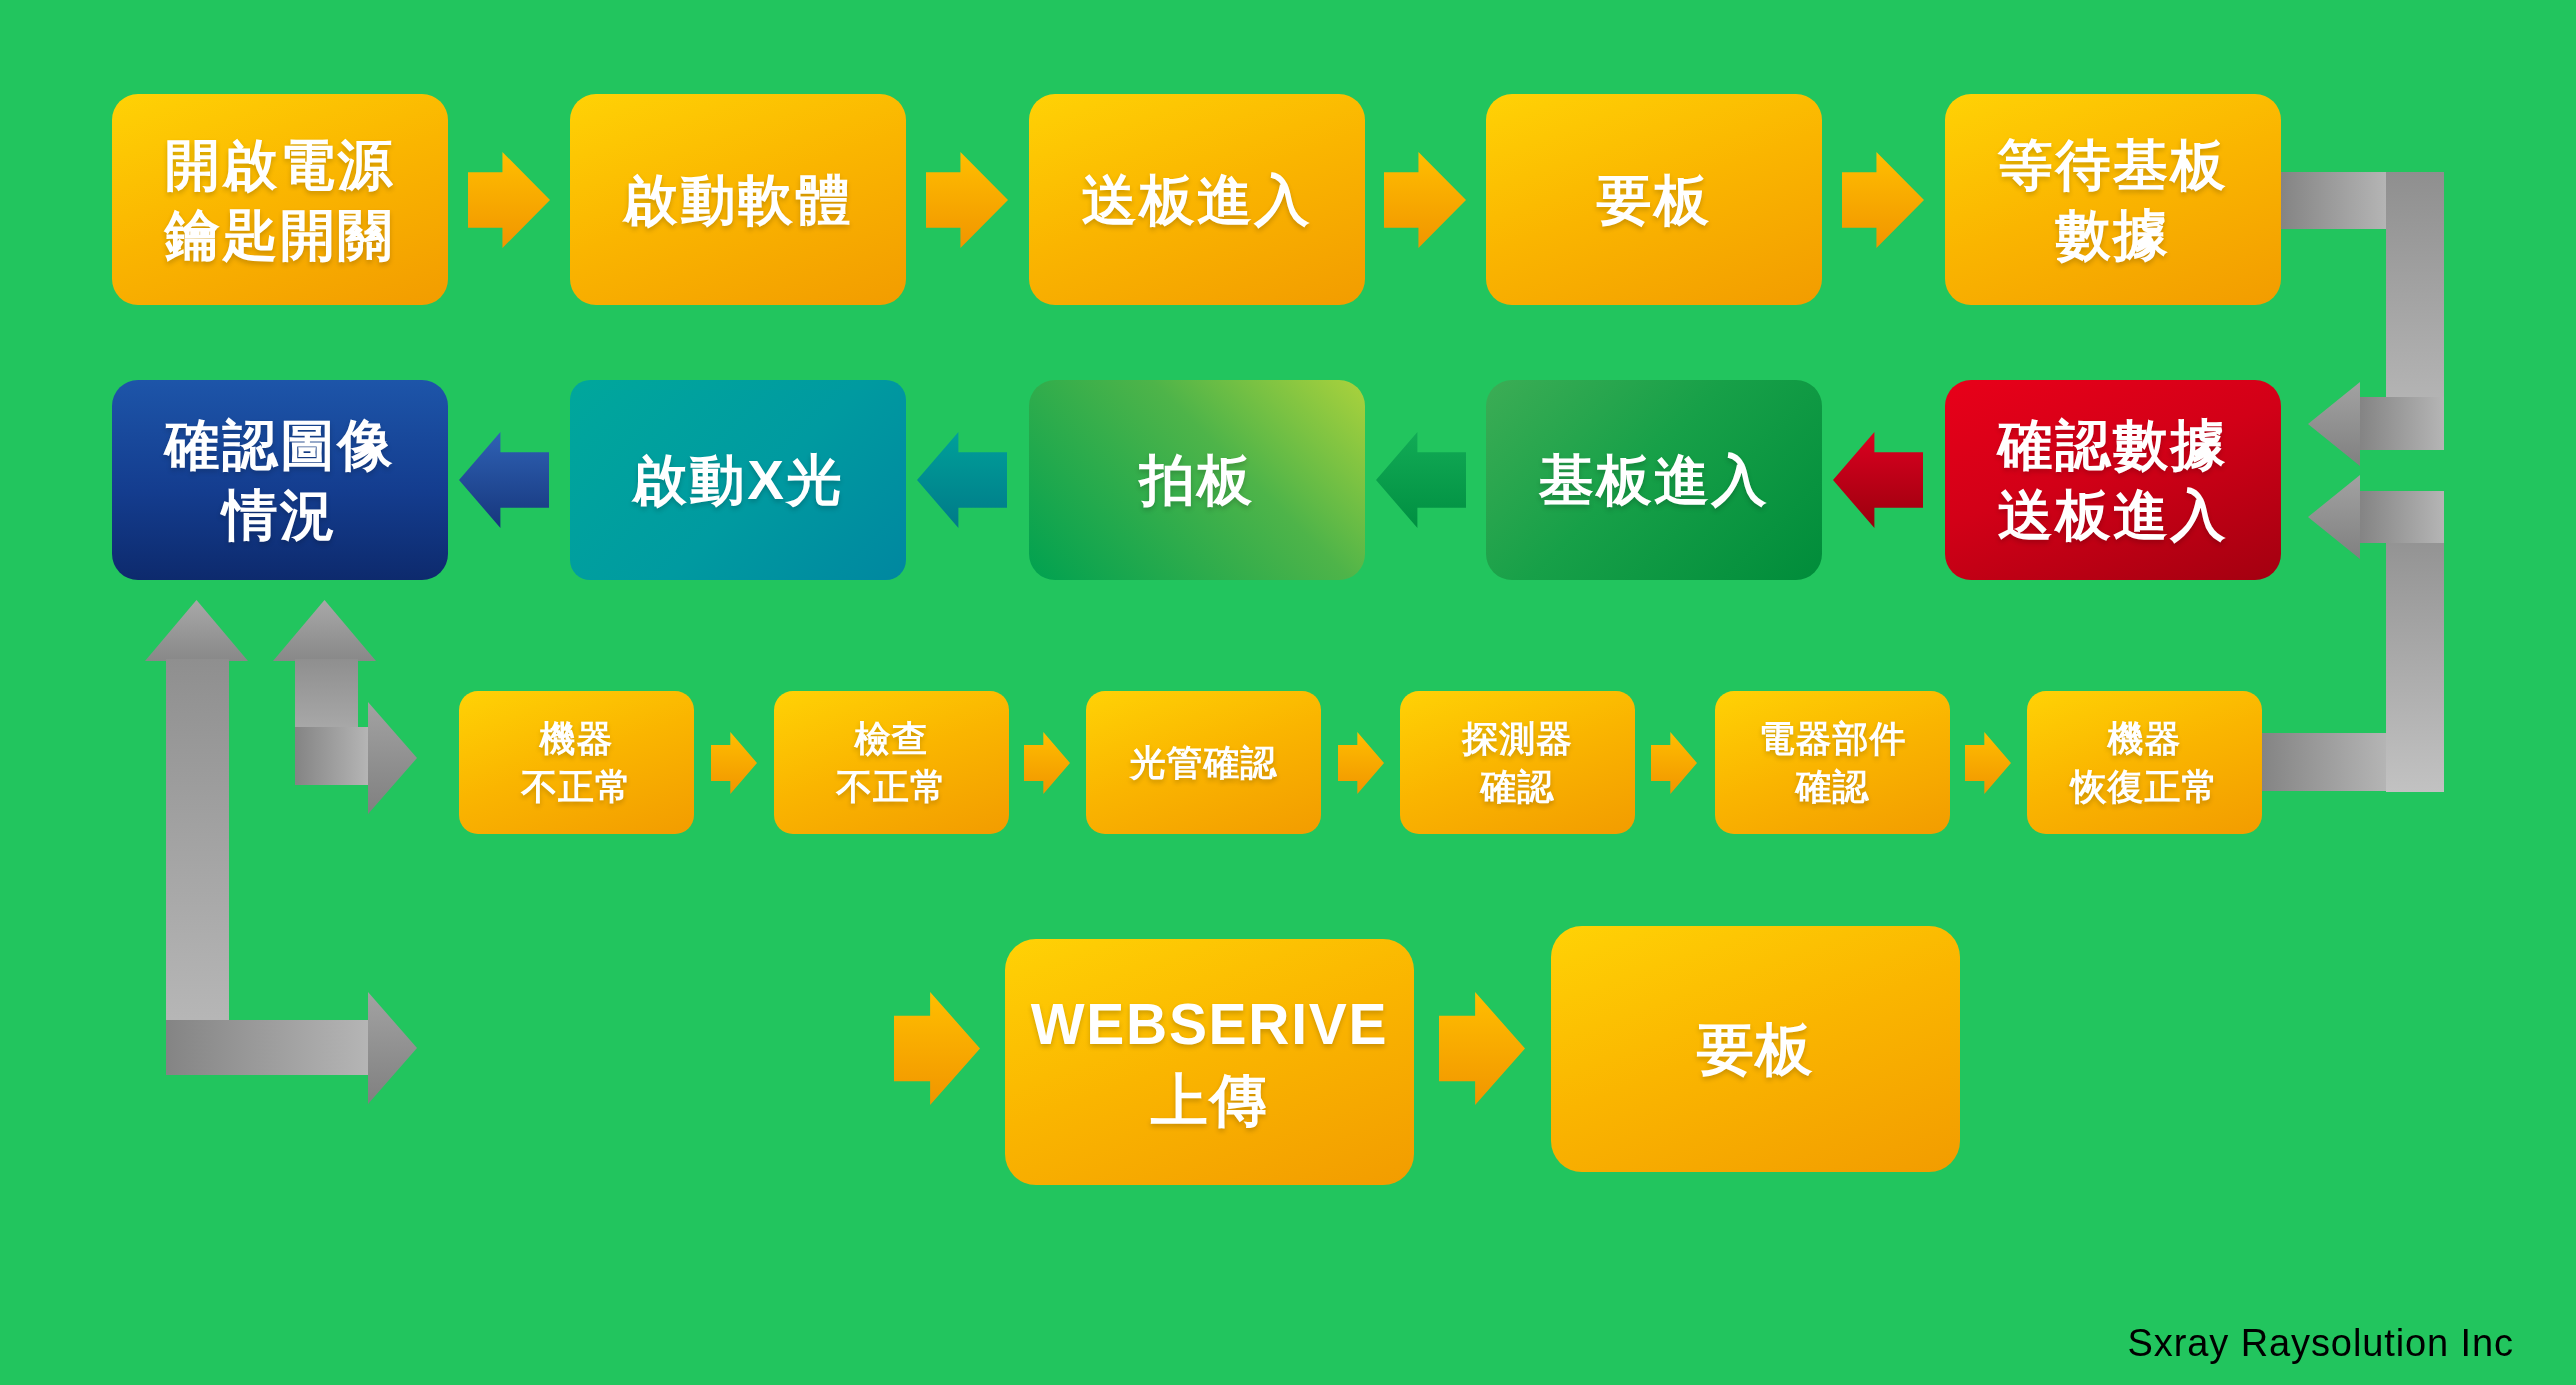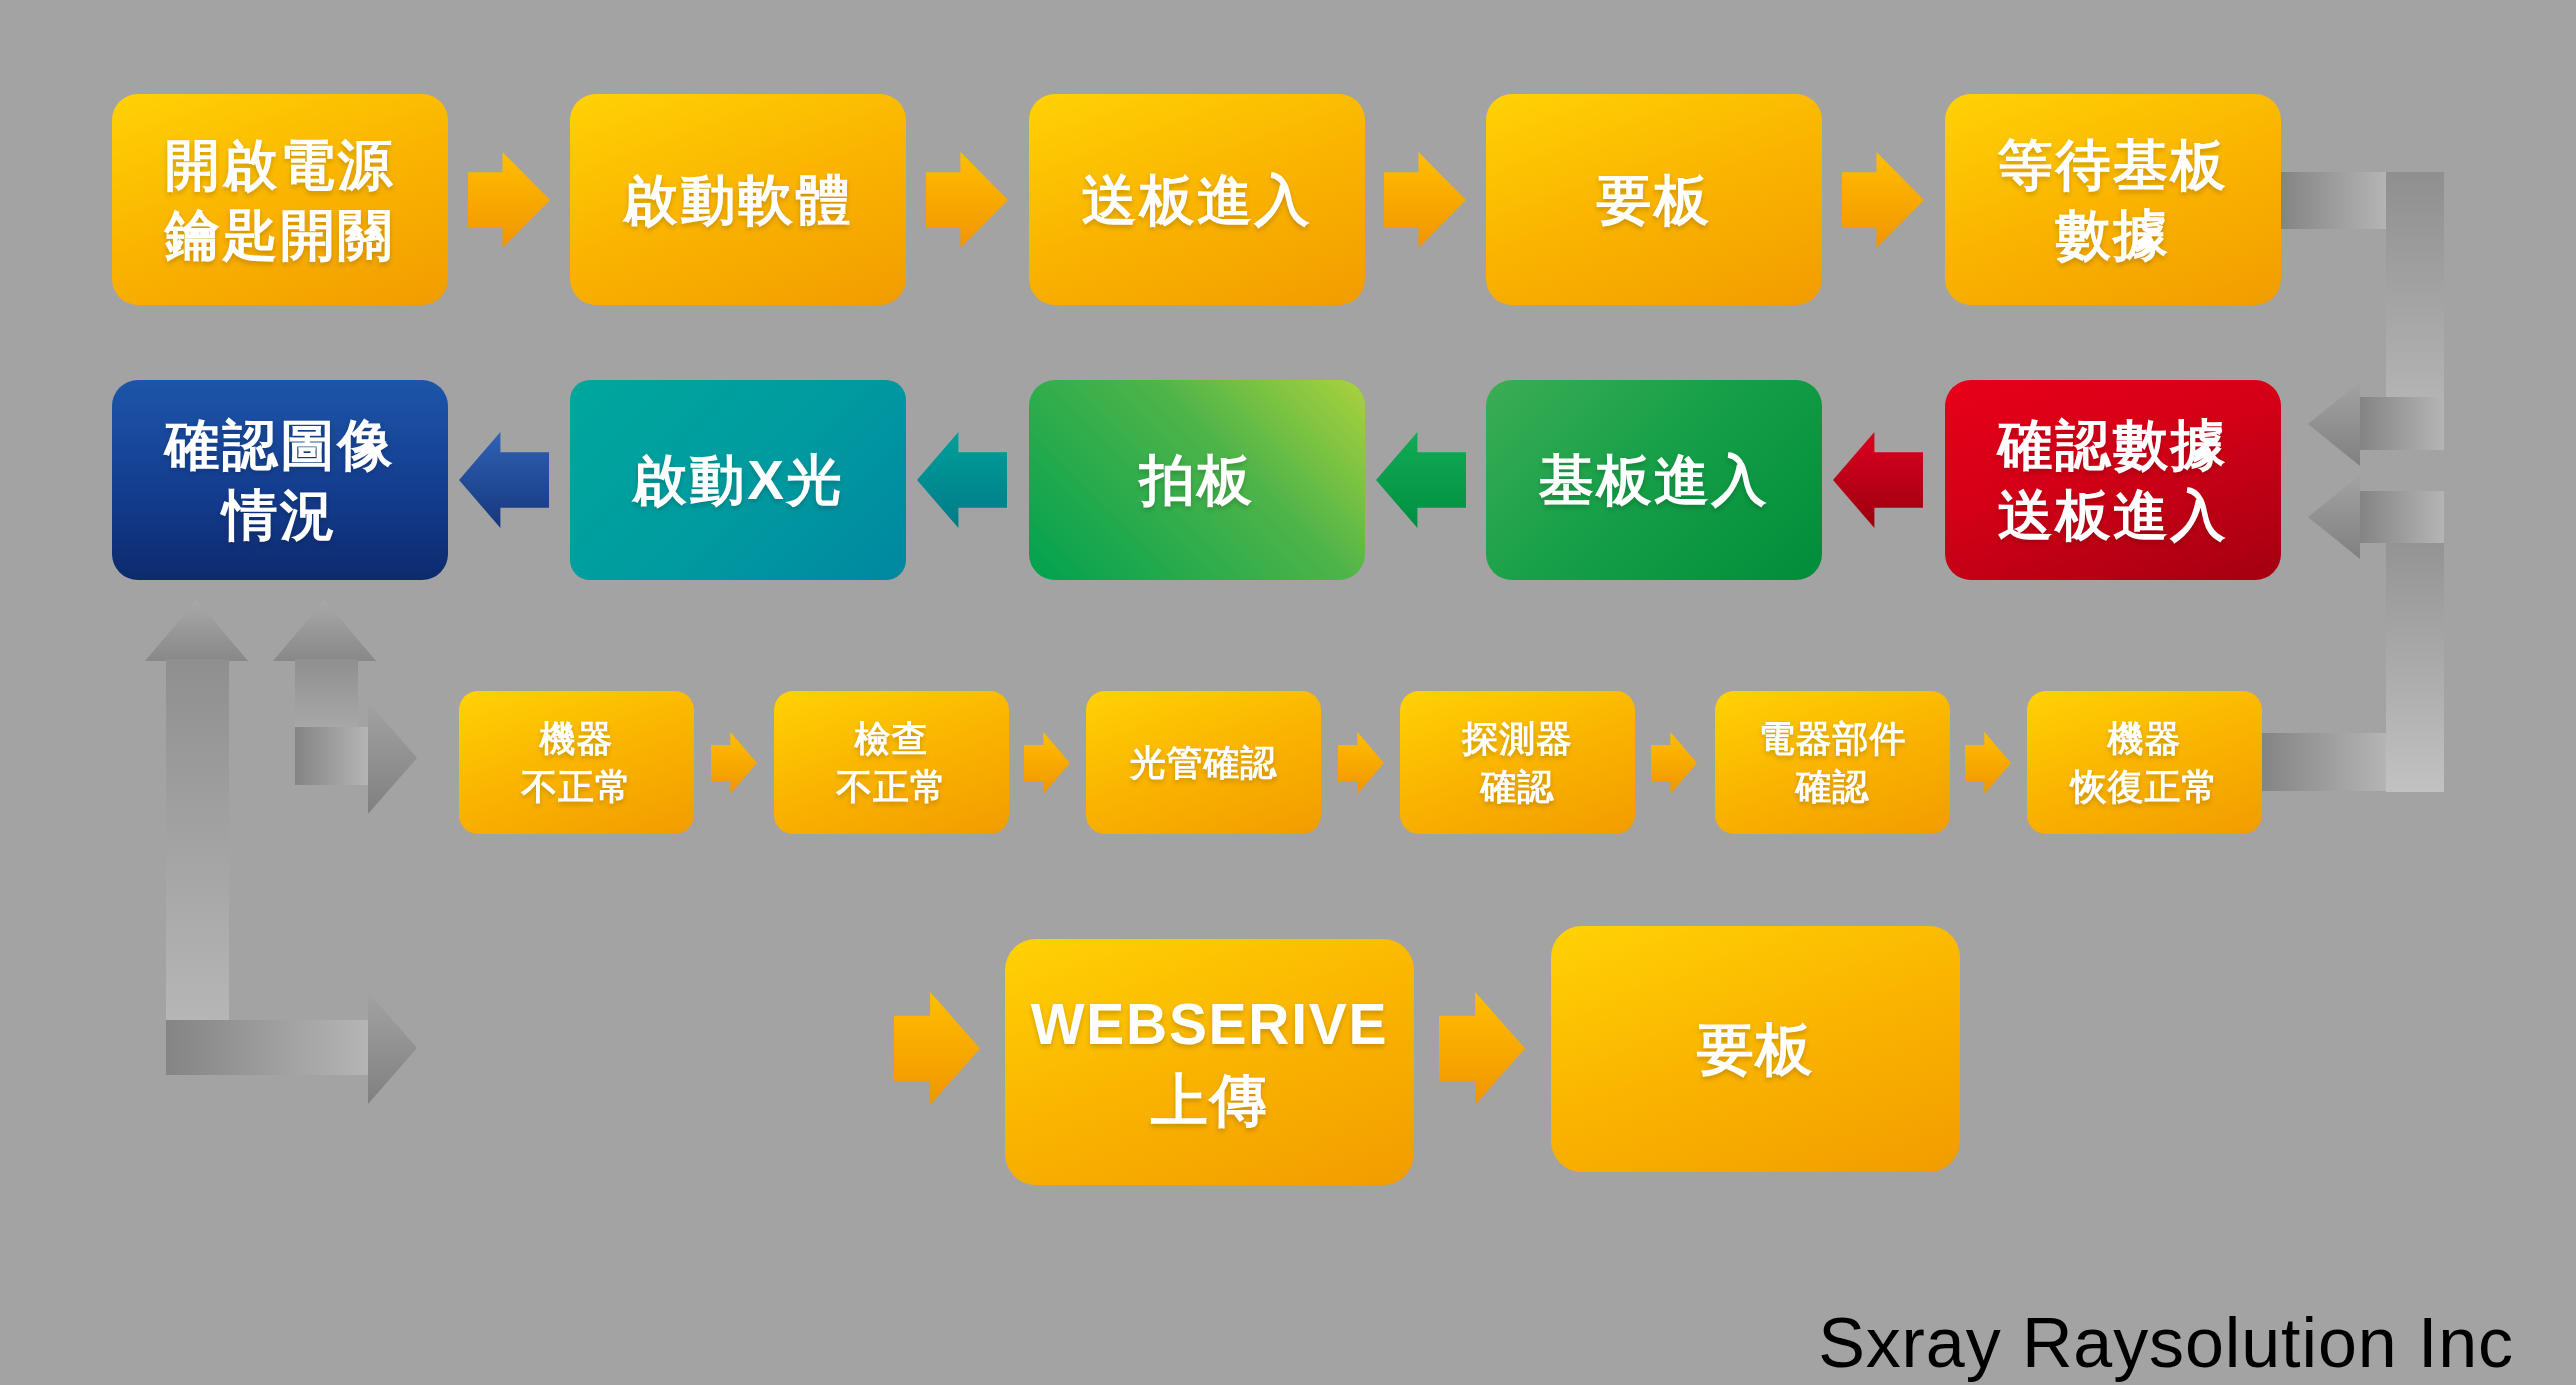--- a/index.html
+++ b/index.html
@@ -1,17 +1,17 @@
 <!DOCTYPE html>
 <html style="font-size:13.7px"><head>
 <meta charset="utf-8">
 <style>
   html,body{margin:0;padding:0;background:#ffffff;}
   #canvas{
-    position:relative;width:2576px;height:1386px;background:#a3a3a3;overflow:hidden;
+    position:relative;width:2576px;height:1386px;background:#22c55e;overflow:hidden;
     font-family:"Liberation Sans","DejaVu Sans",sans-serif;
   }
   .box{
     position:absolute;display:flex;align-items:center;justify-content:center;
     text-align:center;color:#ffffff;font-weight:bold;white-space:pre-line;
     text-shadow:0 2.6px 5.2px rgba(0,0,0,.18);
   }
   .b-top{width:336px;height:211px;border-radius:26px;font-size:55px;line-height:70px;letter-spacing:2.6px;}
   .b-mid{width:336px;height:200px;border-radius:26px;font-size:55px;line-height:70px;letter-spacing:2.6px;}
   .b-small{width:235px;height:143px;border-radius:19px;font-size:36px;line-height:48px;letter-spacing:0.9px;}
@@ -35,21 +35,21 @@
 
   .gpart{position:absolute;}
   .g-v{background:linear-gradient(180deg,#8f8f8f 0%,#bcbcbc 100%);}
   .g-vu{background:linear-gradient(0deg,#c2c2c2 0%,#8a8a8a 100%);}
   .g-h{background:linear-gradient(90deg,#848484 0%,#b5b5b5 100%);}
   .tri-up{clip-path:polygon(50% 0,100% 100%,0 100%);background:linear-gradient(180deg,#a8a8a8,#888888);}
   .tri-right{clip-path:polygon(0 0,100% 50%,0 100%);background:linear-gradient(180deg,#a2a2a2,#808080);}
   .tri-left{clip-path:polygon(100% 0,0 50%,100% 100%);background:linear-gradient(180deg,#a2a2a2,#808080);}
 
   .footer{
-    position:absolute;color:#000000;font-size:70px;line-height:55px;
+    position:absolute;color:#000000;font-size:38px;line-height:55px;
     font-weight:500;letter-spacing:0.9px;
   }
 </style>
 </head>
 <body>
 
 <div id="canvas">
 
   <div class="box b-top g-yellow" style="left:112px;top:94px;">開啟電源
 鑰匙開關</div>

